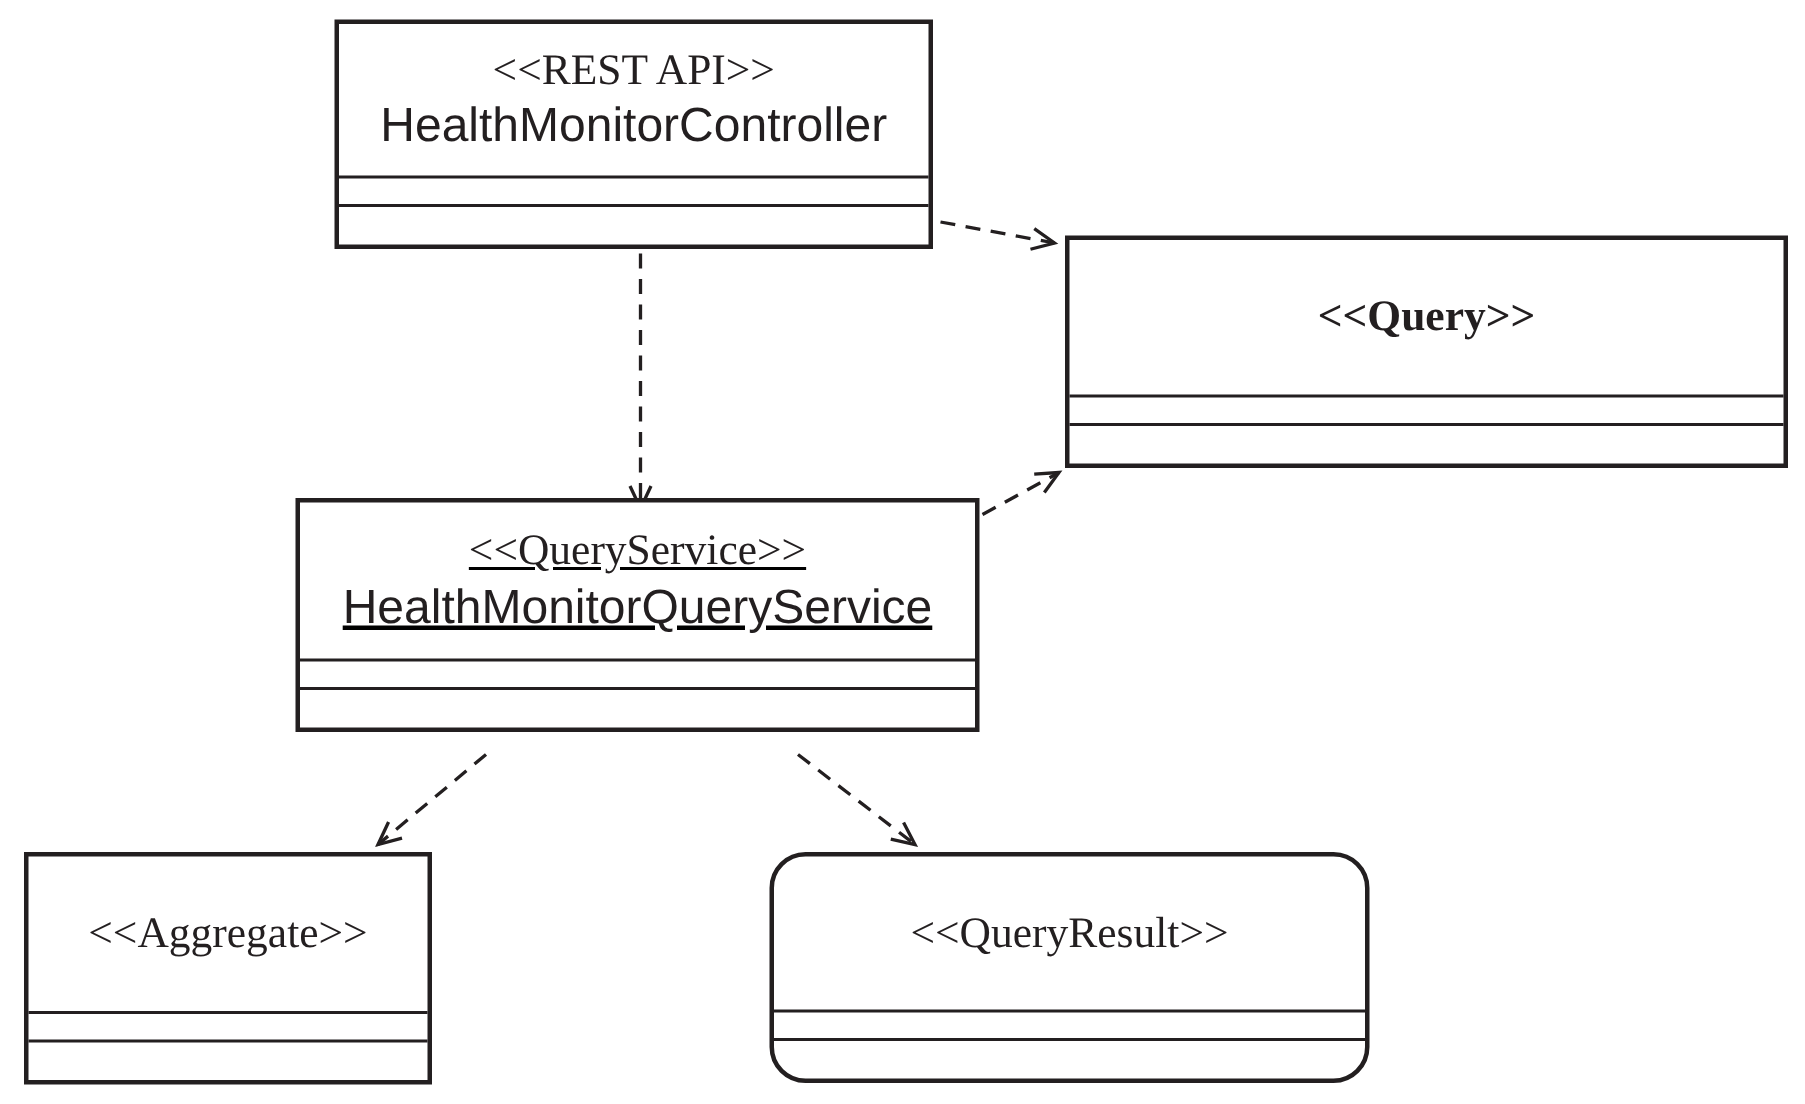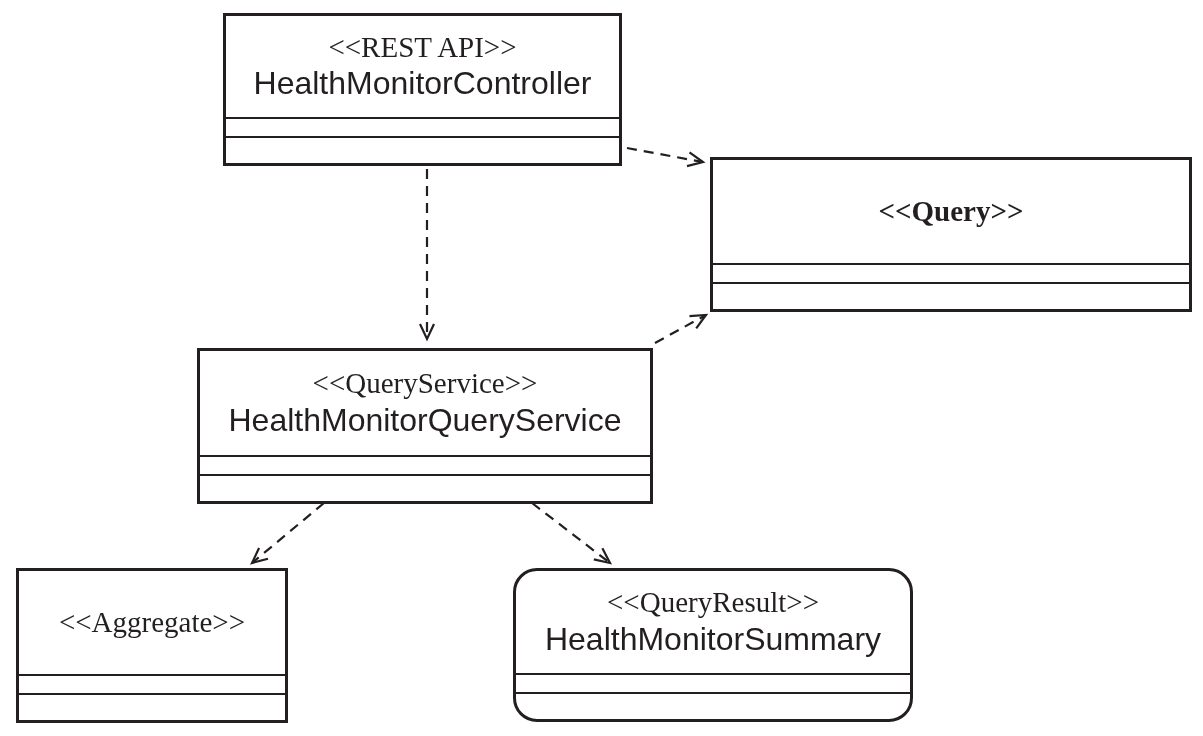--- a/index.html
+++ b/index.html
@@ -68,21 +68,21 @@
     height: 19px;
     border-top: 2px solid var(--line);
   }
   .compartment.ops {
     height: 27px;
     border-top: 2px solid var(--line);
   }
   
   #node-controller     { left: 223px; top: 13px;  width: 399px; height: 153px; }
   #node-summary-query  { left: 710px; top: 157px; width: 482px; height: 155px; font-weight: bold; }
-  #node-query-service  { left: 197px; top: 348px; width: 456px; height: 156px; }
+  #node-query-service  { left: 197px; top: 332px; width: 456px; height: 156px; text-decoration: underline; }
   #node-health-monitor { left: 16px;  top: 568px; width: 272px; height: 155px; }
   #node-summary        { left: 513px; top: 568px; width: 400px; height: 154px; border-radius: 24px; }
 </style>
 </head>
 <body>
 
 <div class="canvas">
 
   <svg class="connectors" viewBox="0 0 1203 736" aria-hidden="true">
     <defs>
@@ -127,19 +127,18 @@
     <div class="compartment title">
       <div class="stereotype">&lt;&lt;Aggregate&gt;&gt;</div>
     </div>
     <div class="compartment attrs"></div>
     <div class="compartment ops"></div>
   </div>
 
   <div class="uml-class" id="node-summary">
     <div class="compartment title">
       <div class="stereotype">&lt;&lt;QueryResult&gt;&gt;</div>
-      <div class="classname">HealthMonitorSummary</div>
     </div>
     <div class="compartment attrs"></div>
     <div class="compartment ops"></div>
   </div>
 
 </div>
 
 </body></html>

